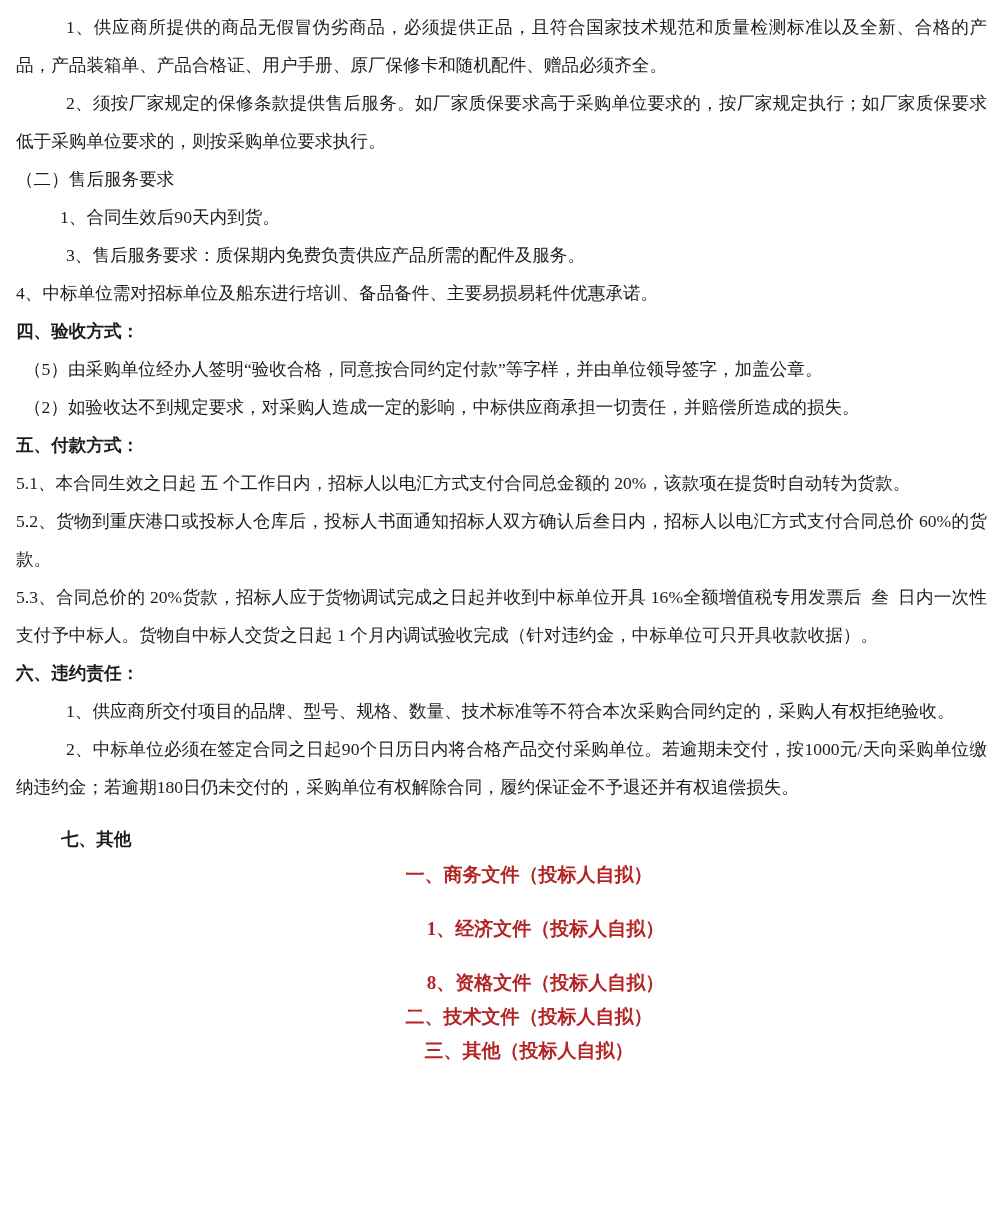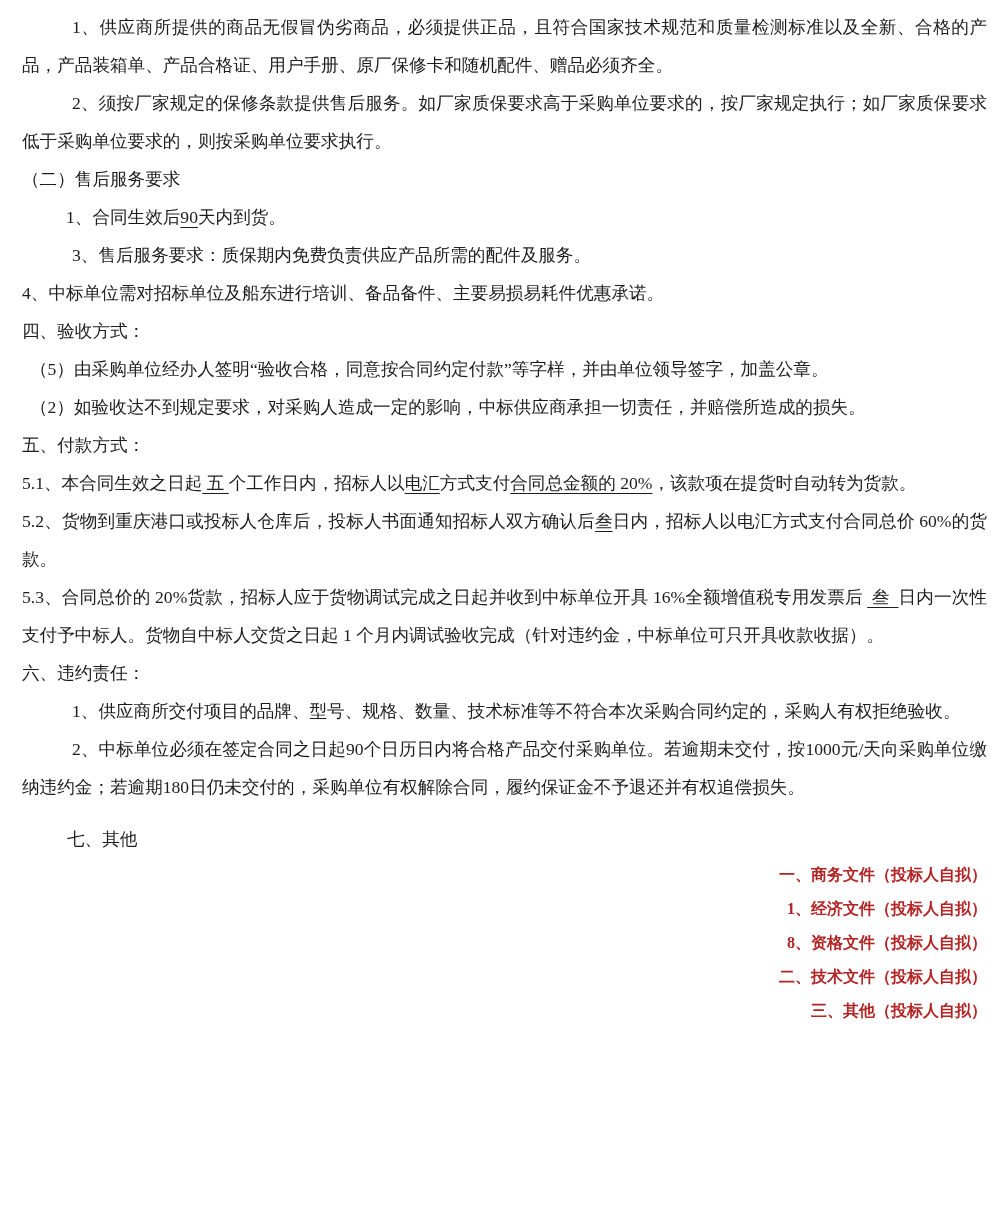--- a/index.html
+++ b/index.html
@@ -6,52 +6,51 @@
     --text-color:#1c1c1c;
     --red-color:#b32424;
     --bg-color:#ffffff;
   }
   html,body{margin:0;padding:0;background:var(--bg-color);}
   .page{
     position:relative;
     width:1000px;
     height:1227px;
     box-sizing:border-box;
-    padding:8px 13px 0 22px;
+    padding:8px 13px 0 16px;
     background:var(--bg-color);
     font-family:"Liberation Serif","DejaVu Serif",serif;
     color:var(--text-color);
     overflow:hidden;
   }
   .para{
     margin:0;
     font-size:17.6px;
     line-height:38px;
     text-align:justify;
     color:var(--text-color);
     word-break:break-all;
   }
   .para span{white-space:pre-wrap;}
   .ind-a{text-indent:50px;}
   .ind-b{text-indent:44px;}
   .ind-c{text-indent:8px;}
-  .heading{font-weight:400;}
+  .heading{font-weight:700;}
   .center{text-align:center;text-indent:0;}
   .red{
     color:var(--red-color);
     font-weight:700;
-    font-size:16px;
+    font-size:19px;
     line-height:34px;
-    text-align:right;
+    text-align:center;
   }
   .ml-a{margin-left:55px;}
-  .ml-b{margin-left:88px;}
+  .ml-b{margin-left:88px;margin-top:20px;}
   .mt-b{margin-top:14px;margin-left:45px;}
   .u{
-    text-decoration:underline;
     text-decoration-thickness:1px;
     text-underline-offset:4px;
   }
 </style>
 </head>
 <body>
 
 <div class="page">
   <div>
       <p class="para ind-a"><span>1、供应商所提供的商品无假冒伪劣商品，必须提供正品，且符合国家技术规范和质量检测标准以及全新、合格的产品，产品装箱单、产品合格证、用户手册、原厂保修卡和随机配件、赠品必须齐全。</span></p>

